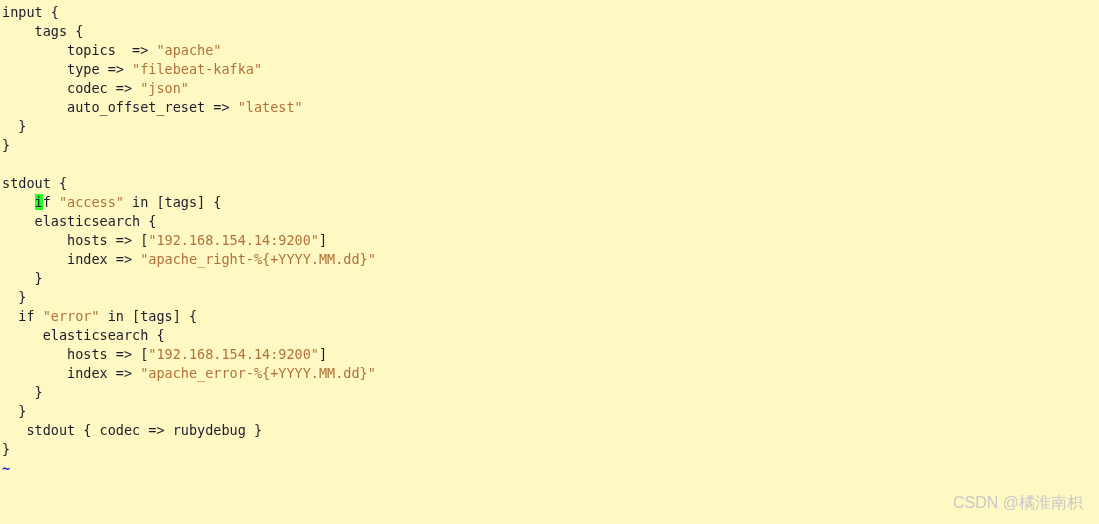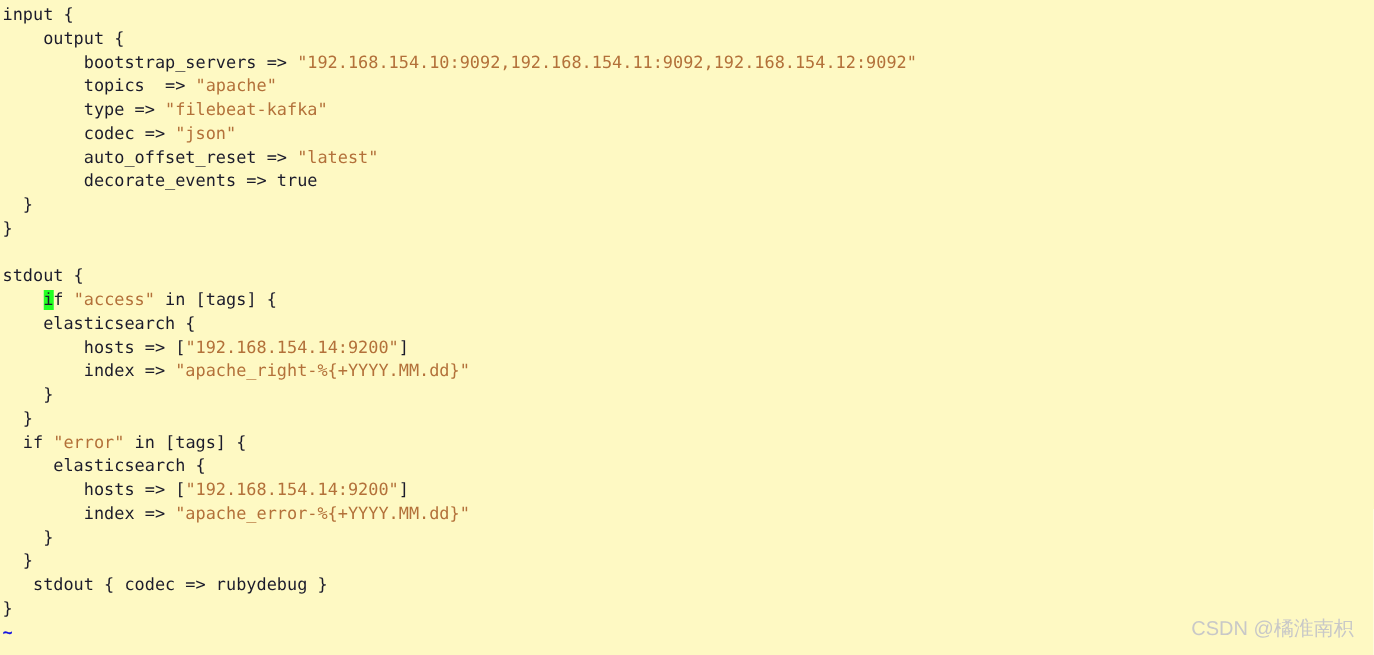--- a/index.html
+++ b/index.html
@@ -54,27 +54,25 @@
     white-space: pre;
     user-select: none;
   }
 </style>
 </head>
 <body>
 
 <div id="editor">
   <div id="code-lines">
       <div class="code-line"><span class="tok-plain">input {</span></div>
-      <div class="code-line"><span class="tok-plain">    output {</span></div>
-      <div class="code-line"><span class="tok-plain">        bootstrap_servers =&gt; </span><span class="tok-string">"192.168.154.10:9092,192.168.154.11:9092,192.168.154.12:9092"</span></div>
+      <div class="code-line"><span class="tok-plain">    tags {</span></div>
       <div class="code-line"><span class="tok-plain">        topics  =&gt; </span><span class="tok-string">"apache"</span></div>
       <div class="code-line"><span class="tok-plain">        type =&gt; </span><span class="tok-string">"filebeat-kafka"</span></div>
       <div class="code-line"><span class="tok-plain">        codec =&gt; </span><span class="tok-string">"json"</span></div>
       <div class="code-line"><span class="tok-plain">        auto_offset_reset =&gt; </span><span class="tok-string">"latest"</span></div>
-      <div class="code-line"><span class="tok-plain">        decorate_events =&gt; true</span></div>
       <div class="code-line"><span class="tok-plain">  }</span></div>
       <div class="code-line"><span class="tok-plain">}</span></div>
       <div class="code-line">&nbsp;</div>
       <div class="code-line"><span class="tok-plain">stdout {</span></div>
       <div class="code-line"><span class="tok-plain">    </span><span class="tok-cursor">i</span><span class="tok-plain">f </span><span class="tok-string">"access"</span><span class="tok-plain"> in [tags] {</span></div>
       <div class="code-line"><span class="tok-plain">    elasticsearch {</span></div>
       <div class="code-line"><span class="tok-plain">        hosts =&gt; [</span><span class="tok-string">"192.168.154.14:9200"</span><span class="tok-plain">]</span></div>
       <div class="code-line"><span class="tok-plain">        index =&gt; </span><span class="tok-string">"apache_right-%{+YYYY.MM.dd}"</span></div>
       <div class="code-line"><span class="tok-plain">    }</span></div>
       <div class="code-line"><span class="tok-plain">  }</span></div>

